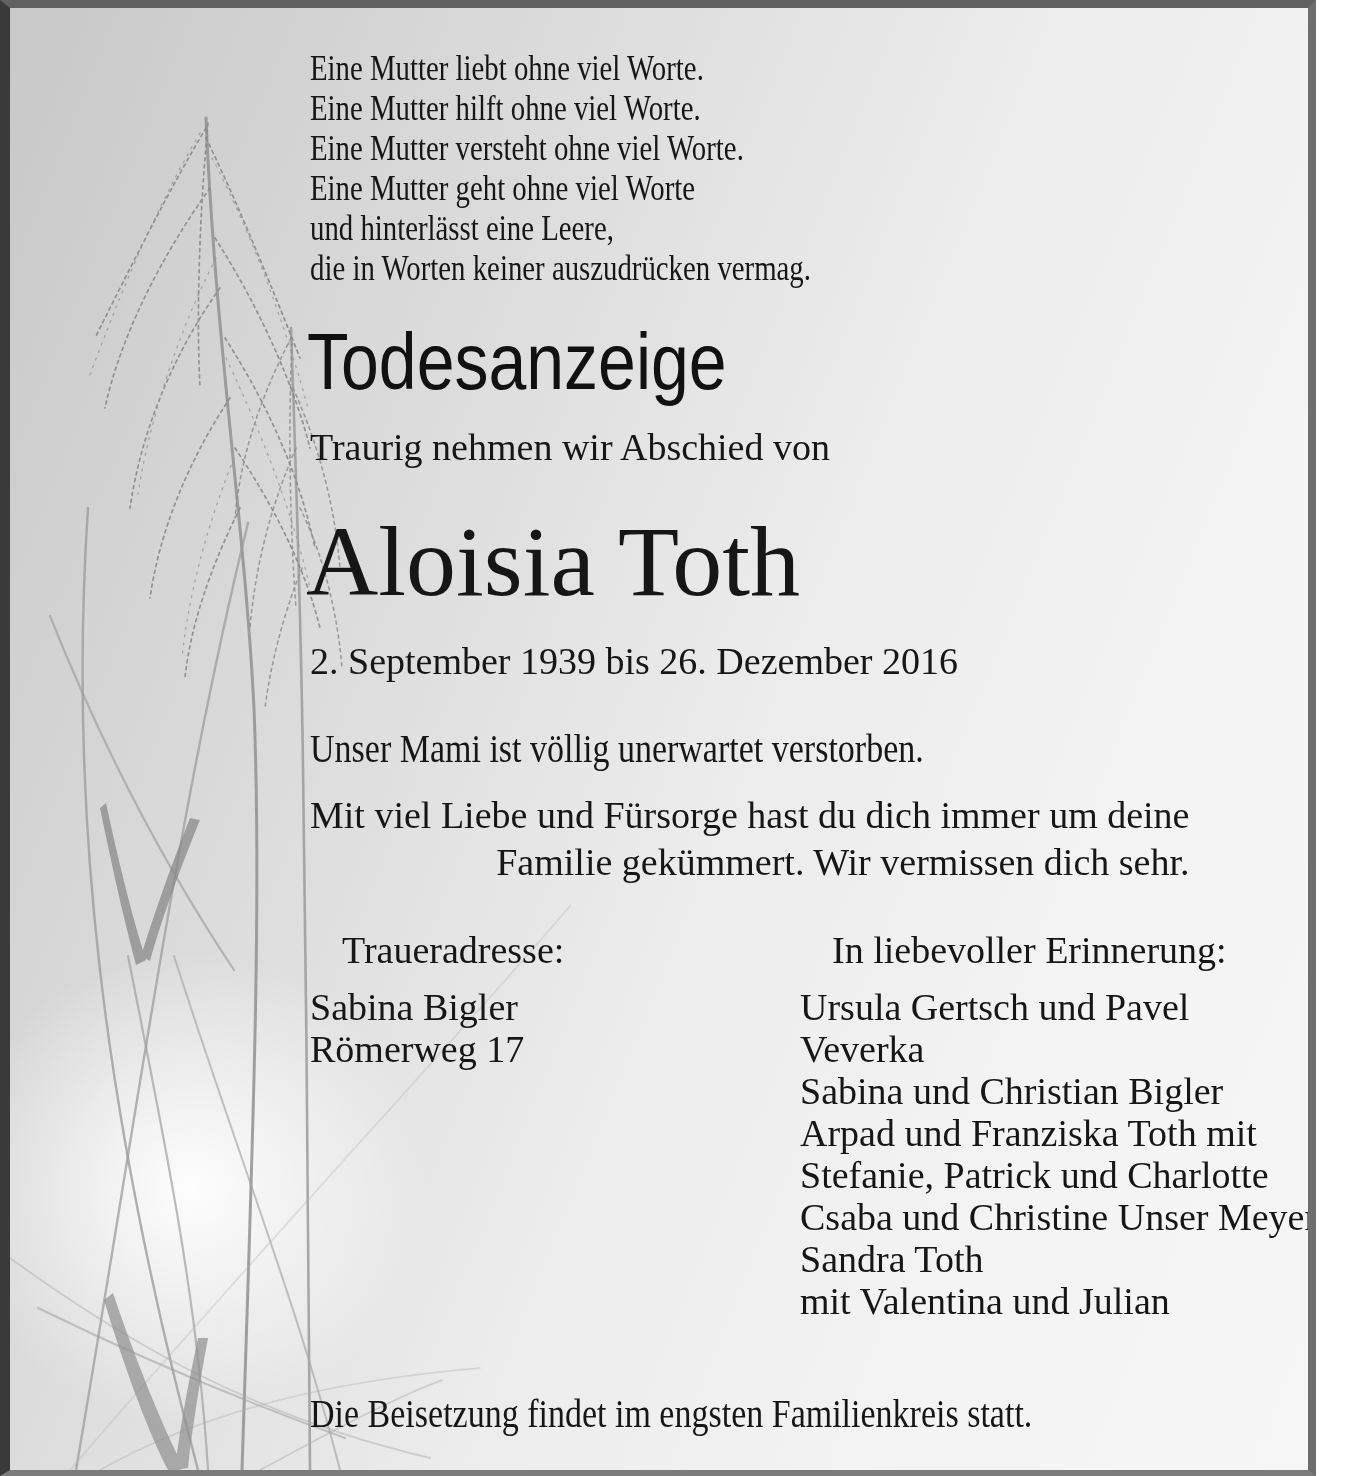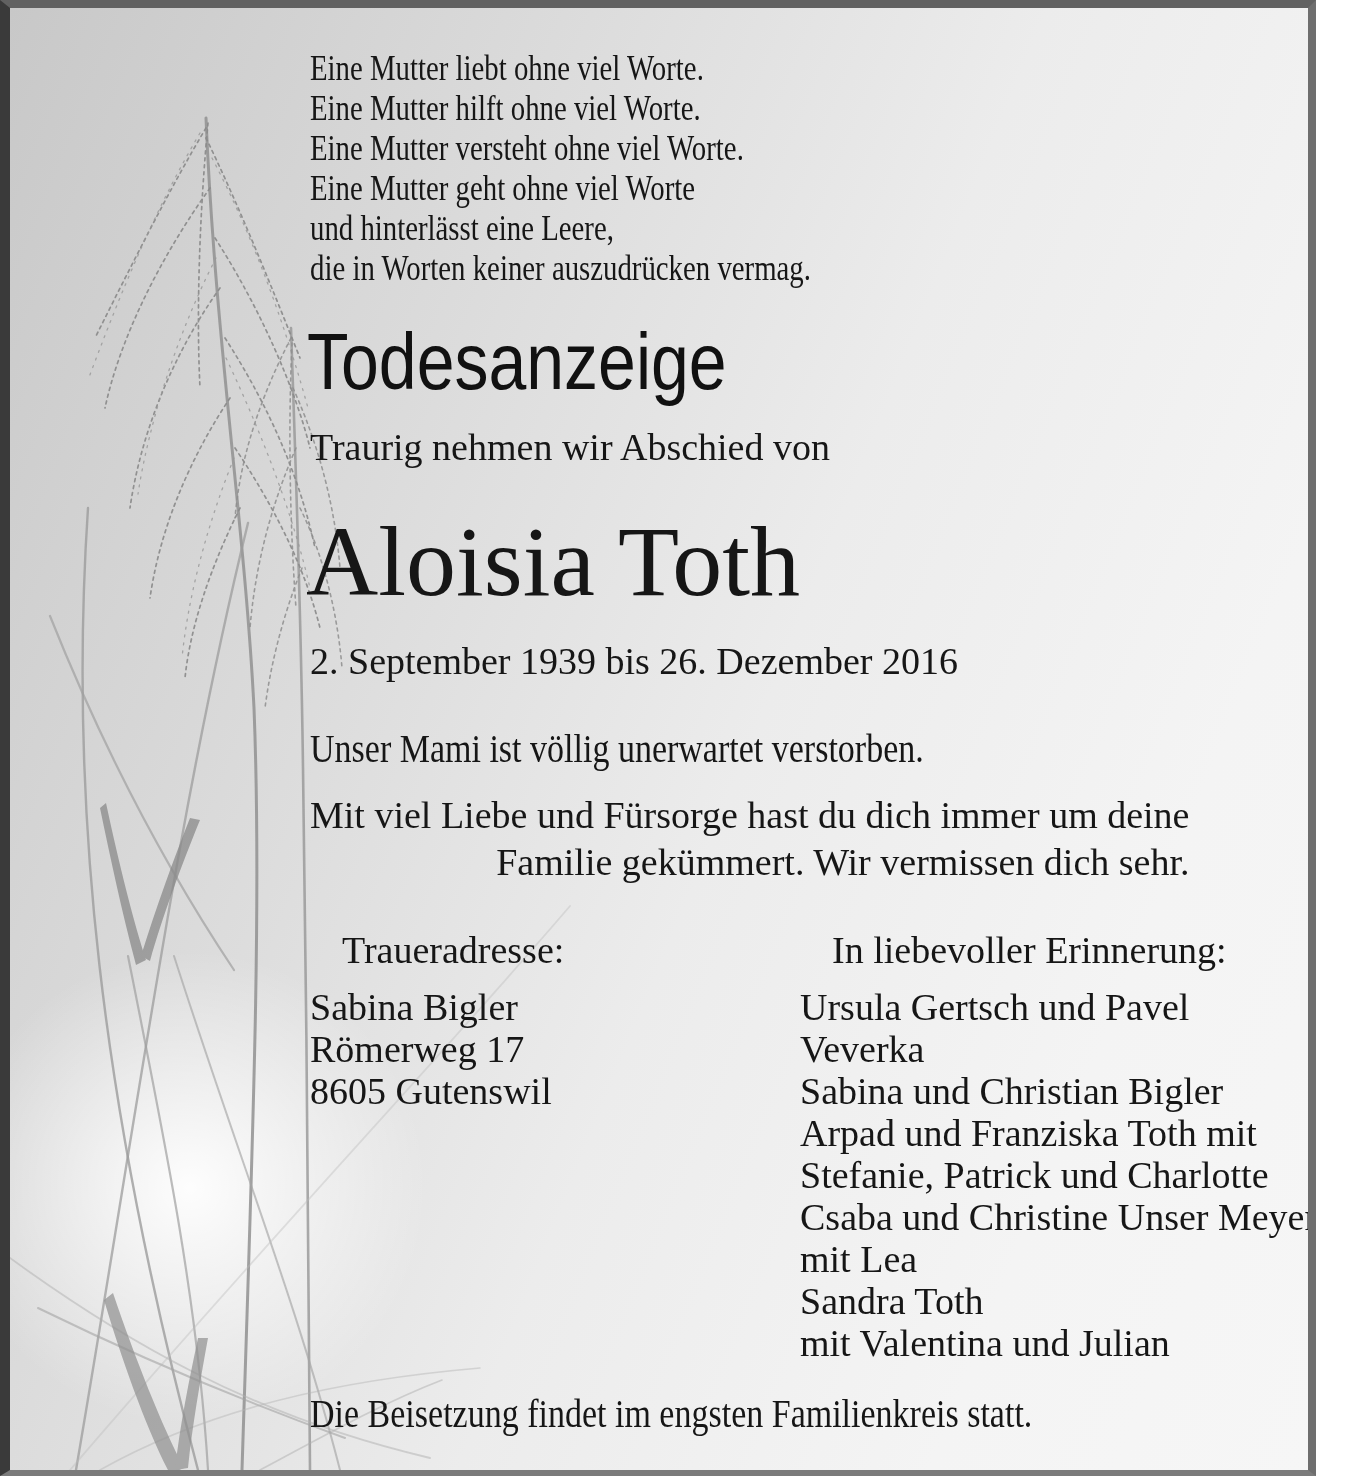--- a/index.html
+++ b/index.html
@@ -123,31 +123,29 @@
   <div class="abs para1 cond">Unser Mami ist völlig unerwartet verstorben.</div>
   <div class="abs para2">
     <div>Mit viel Liebe und Fürsorge hast du dich immer um deine</div>
     <div>Familie gekümmert. Wir vermissen dich sehr.</div>
   </div>
 
   <div class="abs col-head addr-head">Traueradresse:</div>
   <div class="abs addr-lines">
     <div>Sabina Bigler</div>
     <div>Römerweg 17</div>
-    <div>8605 Gutenswil</div>
   </div>
 
   <div class="abs col-head rem-head">In liebevoller Erinnerung:</div>
   <div class="abs rem-lines">
     <div>Ursula Gertsch und Pavel</div>
     <div>Veverka</div>
     <div>Sabina und Christian Bigler</div>
     <div>Arpad und Franziska Toth mit</div>
     <div>Stefanie, Patrick und Charlotte</div>
     <div>Csaba und Christine Unser Meyer</div>
-    <div>mit Lea</div>
     <div>Sandra Toth</div>
     <div>mit Valentina und Julian</div>
   </div>
 
   <div class="abs closing cond">Die Beisetzung findet im engsten Familienkreis statt.</div>
 
 </div>
 
 </body></html>

